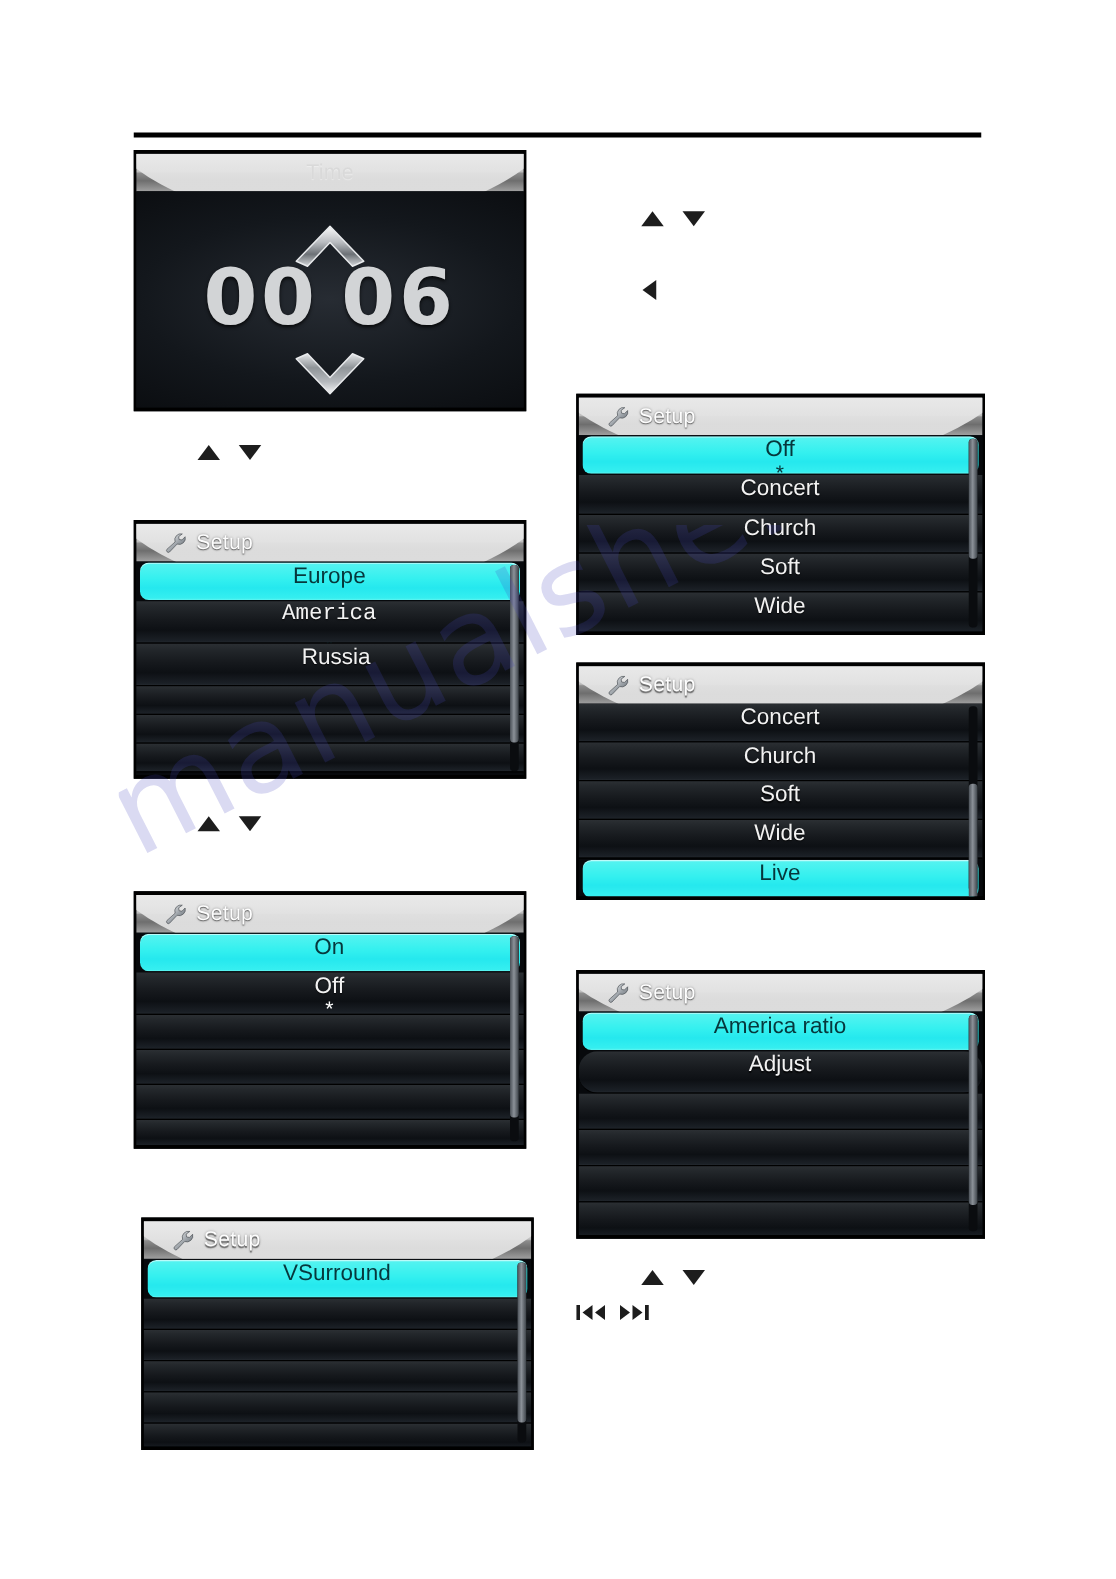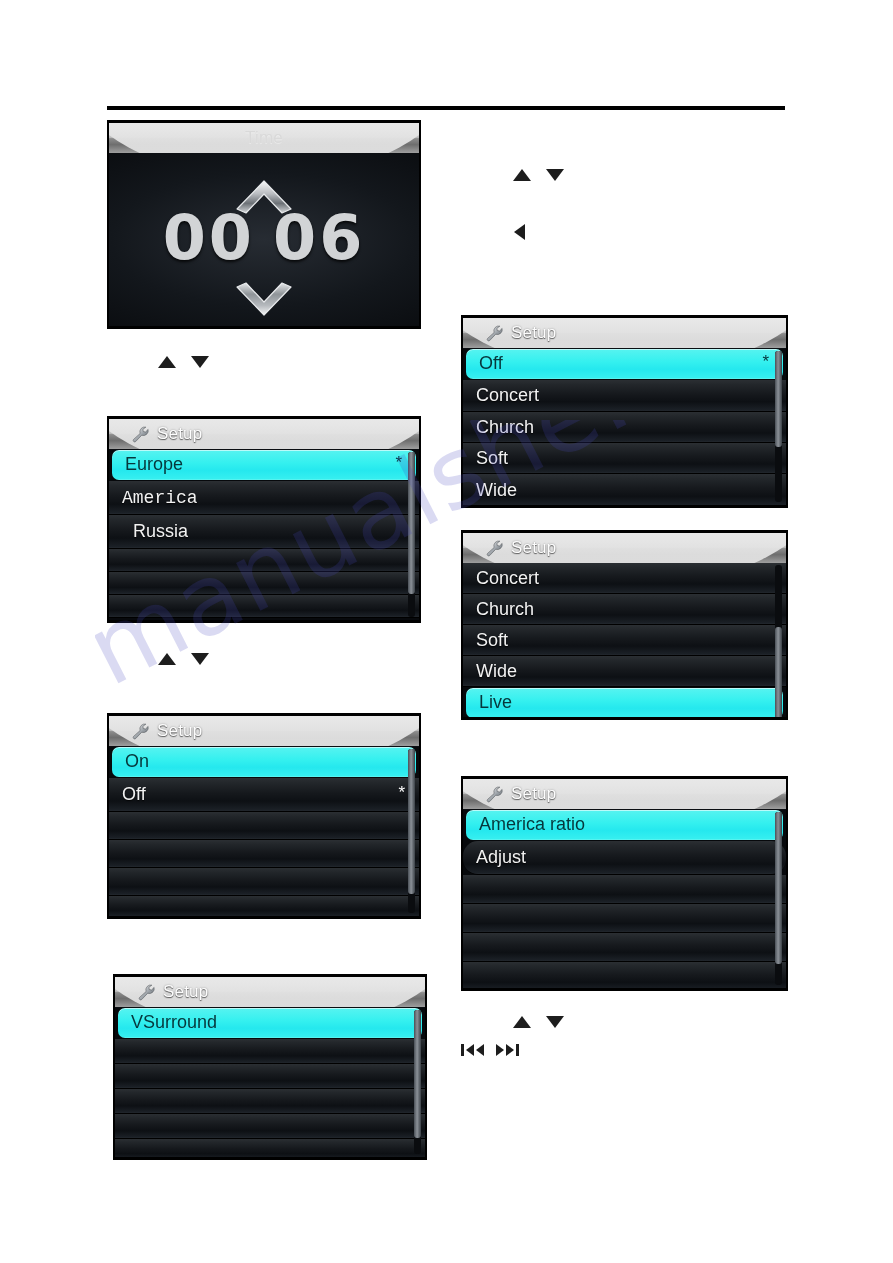--- a/index.html
+++ b/index.html
@@ -121,20 +121,21 @@
   .menu-row {
     position: relative;
     box-sizing: border-box;
     display: flex;
     align-items: center;
     background: linear-gradient(to bottom,
         #2b2f33 0%, #23272b 14%, #16191d 45%,
         #0d1014 70%, #1b2026 96%, #23282e 100%);
     border-bottom: 1px solid #000;
     padding: 0 14px 0 13px;
+    flex-direction: column;
   }
   .menu-row .row-label {
     font-size: 18px;
     color: #f2f2f2;
     text-shadow: 0 1px 1px rgba(0,0,0,0.8);
     flex: 1 1 auto;
     white-space: nowrap;
   }
   .menu-row .row-mark {
     font-size: 17px;

